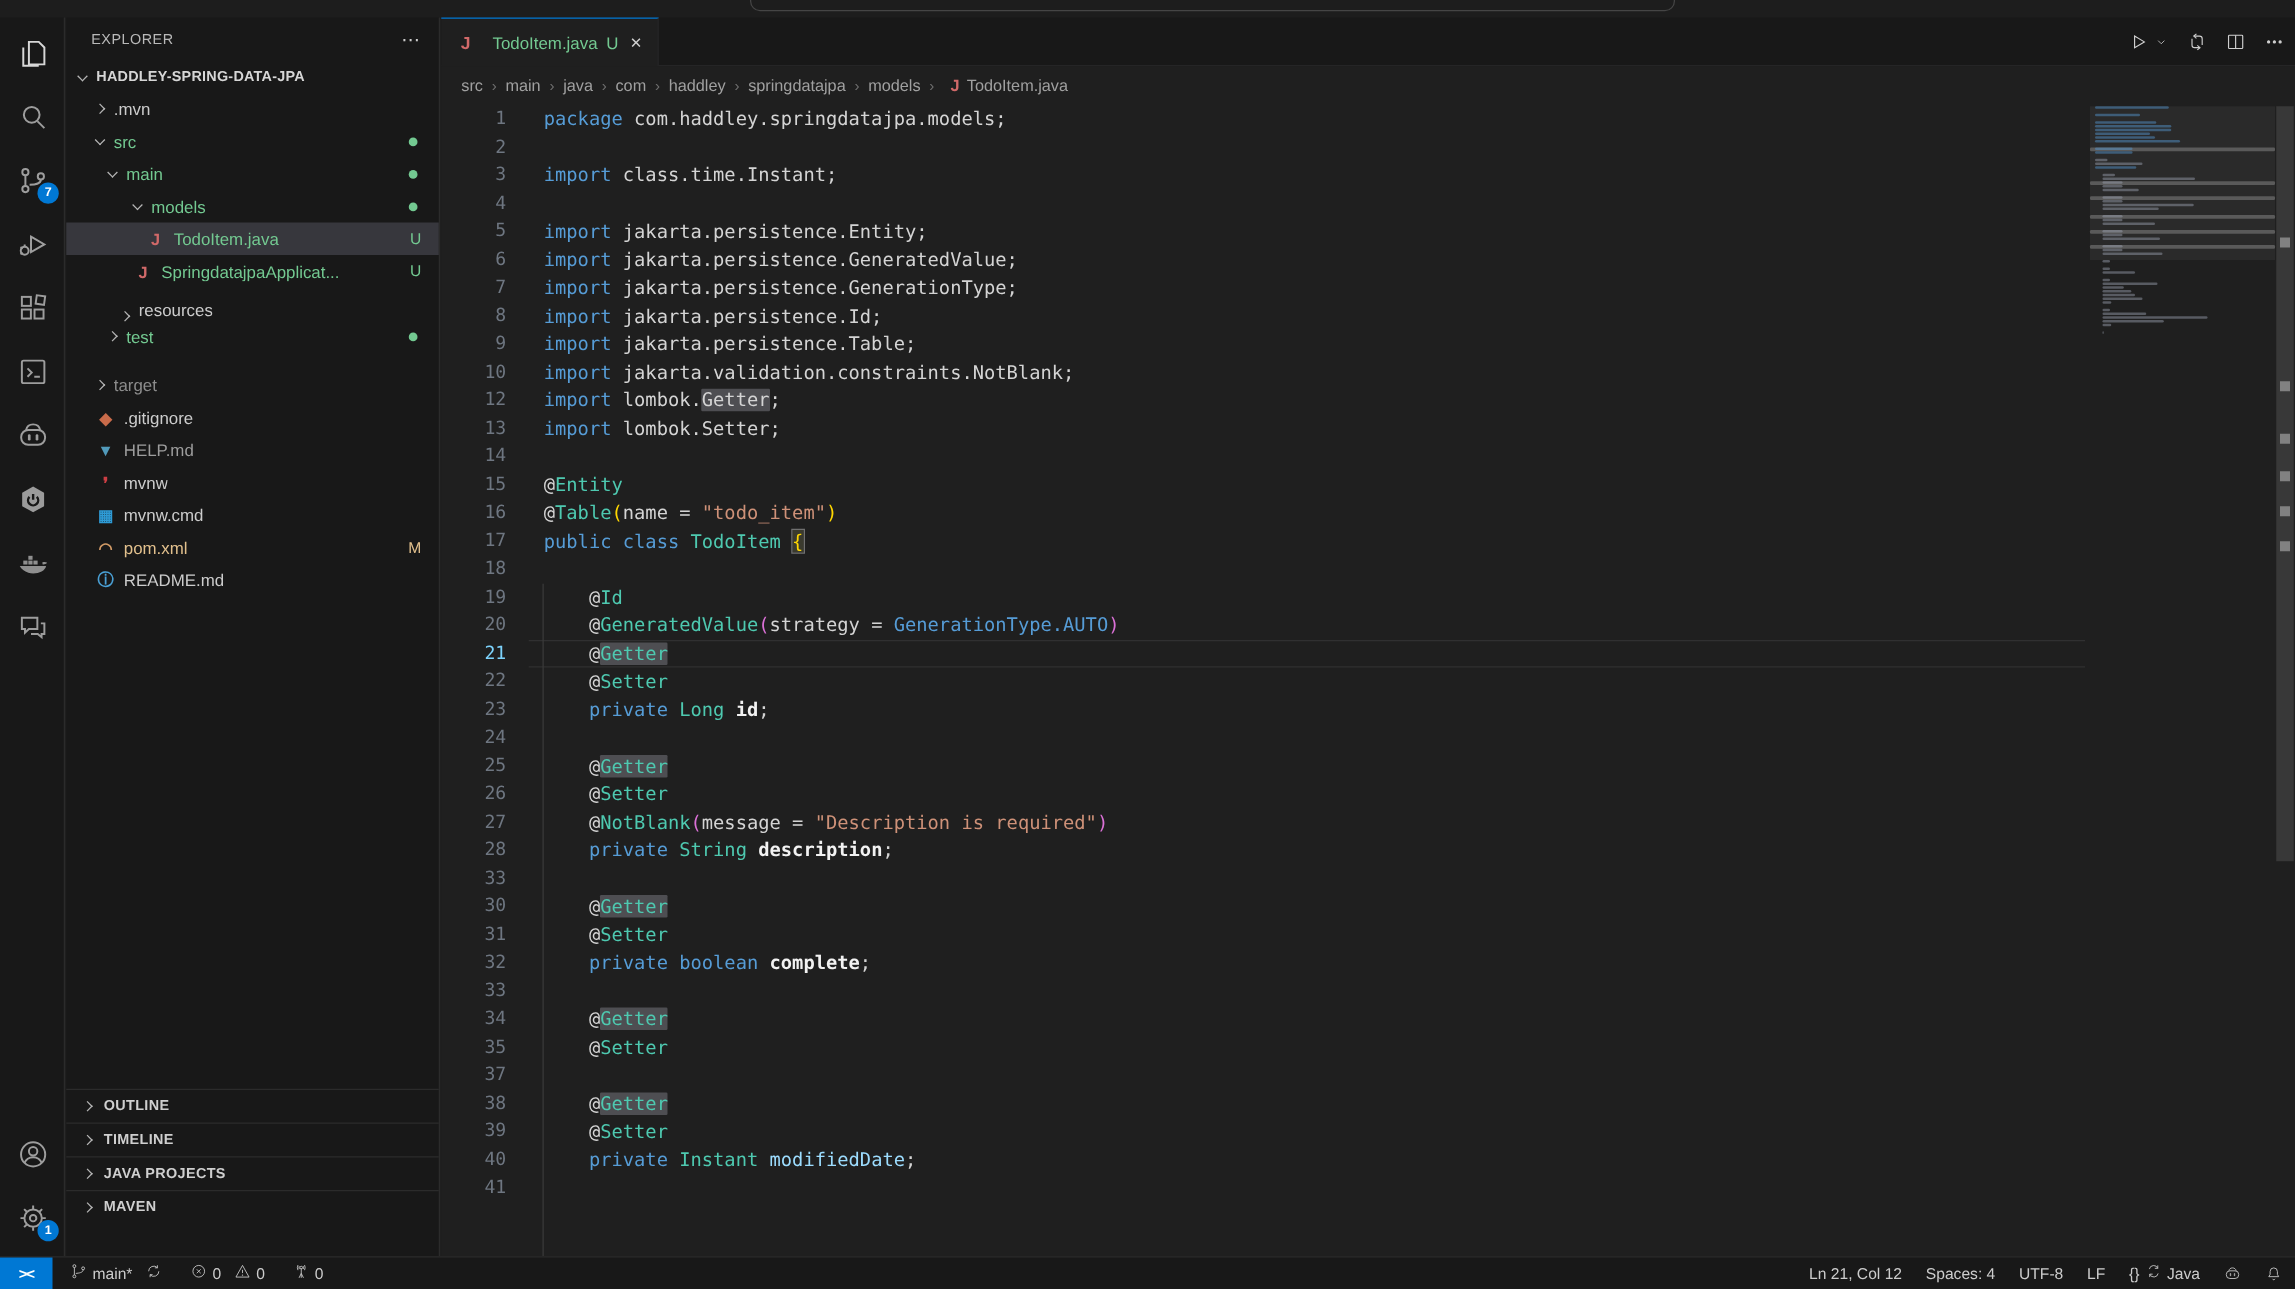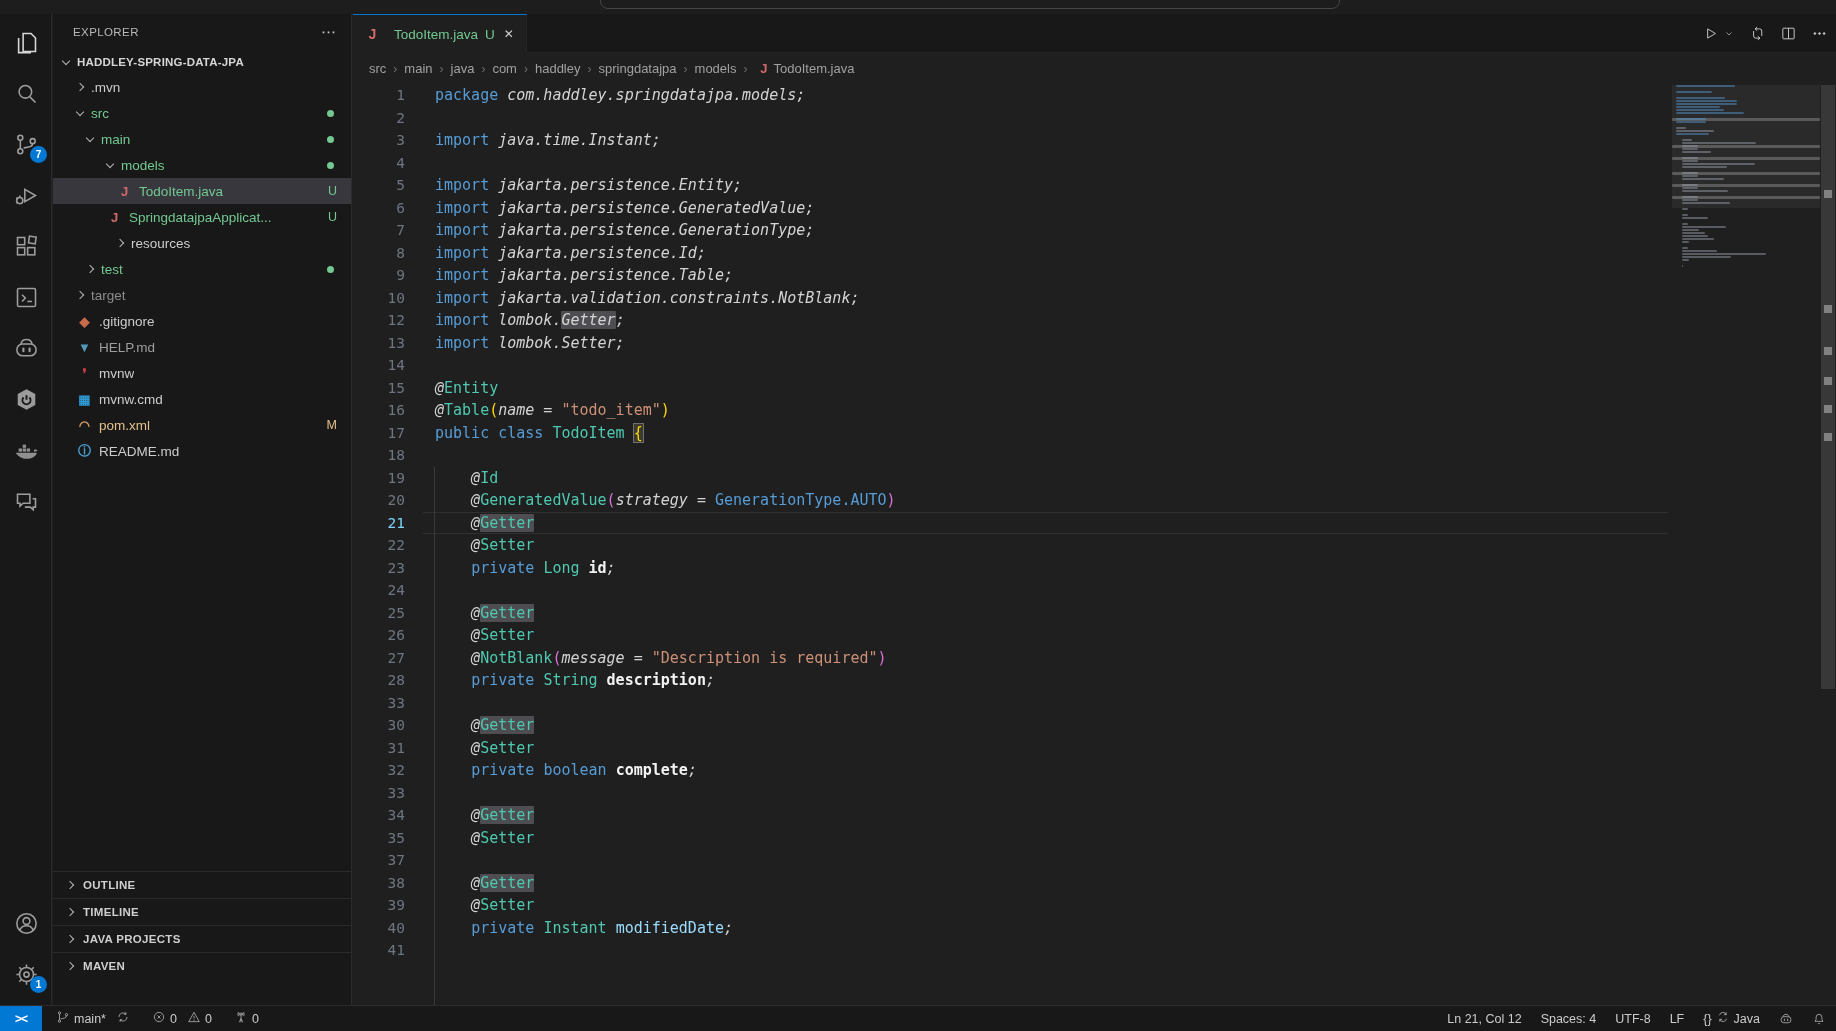--- a/index.html
+++ b/index.html
@@ -70,21 +70,21 @@
   .codearea { position:absolute; left:353px; top:84px; width:1483px; height:921px;
               background:#1f1f1f; font-family:"DejaVu Sans Mono", monospace;
               font-size:15px; overflow:hidden; }
   .cline { position:relative; height:22.5px; line-height:22.5px; white-space:pre; }
   .gutter { position:absolute; left:0; width:52px; text-align:right; color:#6e7681;
             font-size:14.5px; user-select:none; }
   .ctext { position:absolute; left:82px; }
   .cline.current .gutter { color:#7dd3fc; }
   .cline.current .curbox { position:absolute; left:70px; right:168px; top:0; bottom:0;
             border-top:1px solid #303031; border-bottom:1px solid #303031; }
-  .tk-kw { color:#569cd6; } .tk-pl { color:#d4d4d4;font-style:italic; } .tk-ty { color:#4ec9b0; }
+  .tk-kw { color:#569cd6; } .tk-pl { color:#d4d4d4; } .tk-ty { color:#4ec9b0; }
   .tk-st { color:#ce9178; } .tk-b1 { color:#ffd700; } .tk-b2 { color:#da70d6; }
   .tk-fd { color:#f2f2f2; font-weight:bold; } .tk-fb { color:#9cdcfe; }
   .tk-b1m { color:#ffd700; outline:1px solid #707070; background:#3a3a2e; }
   .hl { background:#4e4e52; border-radius:1px; }
   .indent-guide { position:absolute; width:1px; background:#3a3a3a; left:81px; }
 
   
   .minimap { position:absolute; left:1672px; top:84px; width:148px; height:921px;
              background:#1f1f1f; cursor:pointer; }
   .mm-slider { position:absolute; left:0; width:148px; background:rgba(255,255,255,0.05); }
@@ -241,30 +241,30 @@
         <div class="trow selected" style="padding-left: 64px;">
           <span class="ficon" style="color:#d16969">J</span>
           <span class="lbl" style="color:#73c991">TodoItem.java</span>
           <span class="rbadge" style="color:#73c991">U</span>
         </div>
         <div class="trow" style="padding-left: 54px;">
           <span class="ficon" style="color:#d16969">J</span>
           <span class="lbl" style="color:#73c991">SpringdatajpaApplicat...</span>
           <span class="rbadge" style="color:#73c991">U</span>
         </div>
-        <div class="trow" style="padding-left: 64px;">
+        <div class="trow" style="padding-left: 44px; align-items: flex-end;">
           <span class="chev right" style=""></span>
           <span class="lbl" style="color:#cccccc">resources</span>
         </div>
         <div class="trow" style="padding-left: 34px;">
           <span class="chev right" style=""></span>
           <span class="lbl" style="color:#73c991">test</span>
           <span class="dot" style="background:#73c991"></span>
         </div>
-        <div class="trow" style="padding-left: 24px;">
+        <div class="trow" style="padding-left: 24px; margin-top: 13px;">
           <span class="chev right" style=""></span>
           <span class="lbl" style="color:#8c8c8c">target</span>
         </div>
         <div class="trow" style="padding-left: 24px;">
           <span class="ficon" style="color:#c96b4a">◆</span>
           <span class="lbl" style="color:#cccccc">.gitignore</span>
         </div>
         <div class="trow" style="padding-left: 24px;">
           <span class="ficon" style="color:#519aba">▼</span>
           <span class="lbl" style="color:#9d9d9d">HELP.md</span>
@@ -363,21 +363,21 @@
       <span class="bc-sep">›</span>
       <span class="bc-item">models</span>
       <span class="bc-sep">›</span>
       <span class="ficon" style="color:#d16969;margin:0 2px 0 2px">J</span>
       <span class="bc-item">TodoItem.java</span>
     </div>
 
   <div class="codearea" id="codearea">
       <div class="cline"><span class="gutter">1</span><span class="ctext"><span class="tk-kw">package </span><span class="tk-pl">com.haddley.springdatajpa.models;</span></span></div>
       <div class="cline"><span class="gutter">2</span><span class="ctext"></span></div>
-      <div class="cline"><span class="gutter">3</span><span class="ctext"><span class="tk-kw">import </span><span class="tk-pl">java.time.Instant;</span></span></div>
+      <div class="cline"><span class="gutter">3</span><span class="ctext"><span class="tk-kw">import </span><span class="tk-pl">class.time.Instant;</span></span></div>
       <div class="cline"><span class="gutter">4</span><span class="ctext"></span></div>
       <div class="cline"><span class="gutter">5</span><span class="ctext"><span class="tk-kw">import </span><span class="tk-pl">jakarta.persistence.Entity;</span></span></div>
       <div class="cline"><span class="gutter">6</span><span class="ctext"><span class="tk-kw">import </span><span class="tk-pl">jakarta.persistence.GeneratedValue;</span></span></div>
       <div class="cline"><span class="gutter">7</span><span class="ctext"><span class="tk-kw">import </span><span class="tk-pl">jakarta.persistence.GenerationType;</span></span></div>
       <div class="cline"><span class="gutter">8</span><span class="ctext"><span class="tk-kw">import </span><span class="tk-pl">jakarta.persistence.Id;</span></span></div>
       <div class="cline"><span class="gutter">9</span><span class="ctext"><span class="tk-kw">import </span><span class="tk-pl">jakarta.persistence.Table;</span></span></div>
       <div class="cline"><span class="gutter">10</span><span class="ctext"><span class="tk-kw">import </span><span class="tk-pl">jakarta.validation.constraints.NotBlank;</span></span></div>
       <div class="cline"><span class="gutter">12</span><span class="ctext"><span class="tk-kw">import </span><span class="tk-pl">lombok.</span><span class="tk-pl hl">Getter</span><span class="tk-pl">;</span></span></div>
       <div class="cline"><span class="gutter">13</span><span class="ctext"><span class="tk-kw">import </span><span class="tk-pl">lombok.Setter;</span></span></div>
       <div class="cline"><span class="gutter">14</span><span class="ctext"></span></div>

